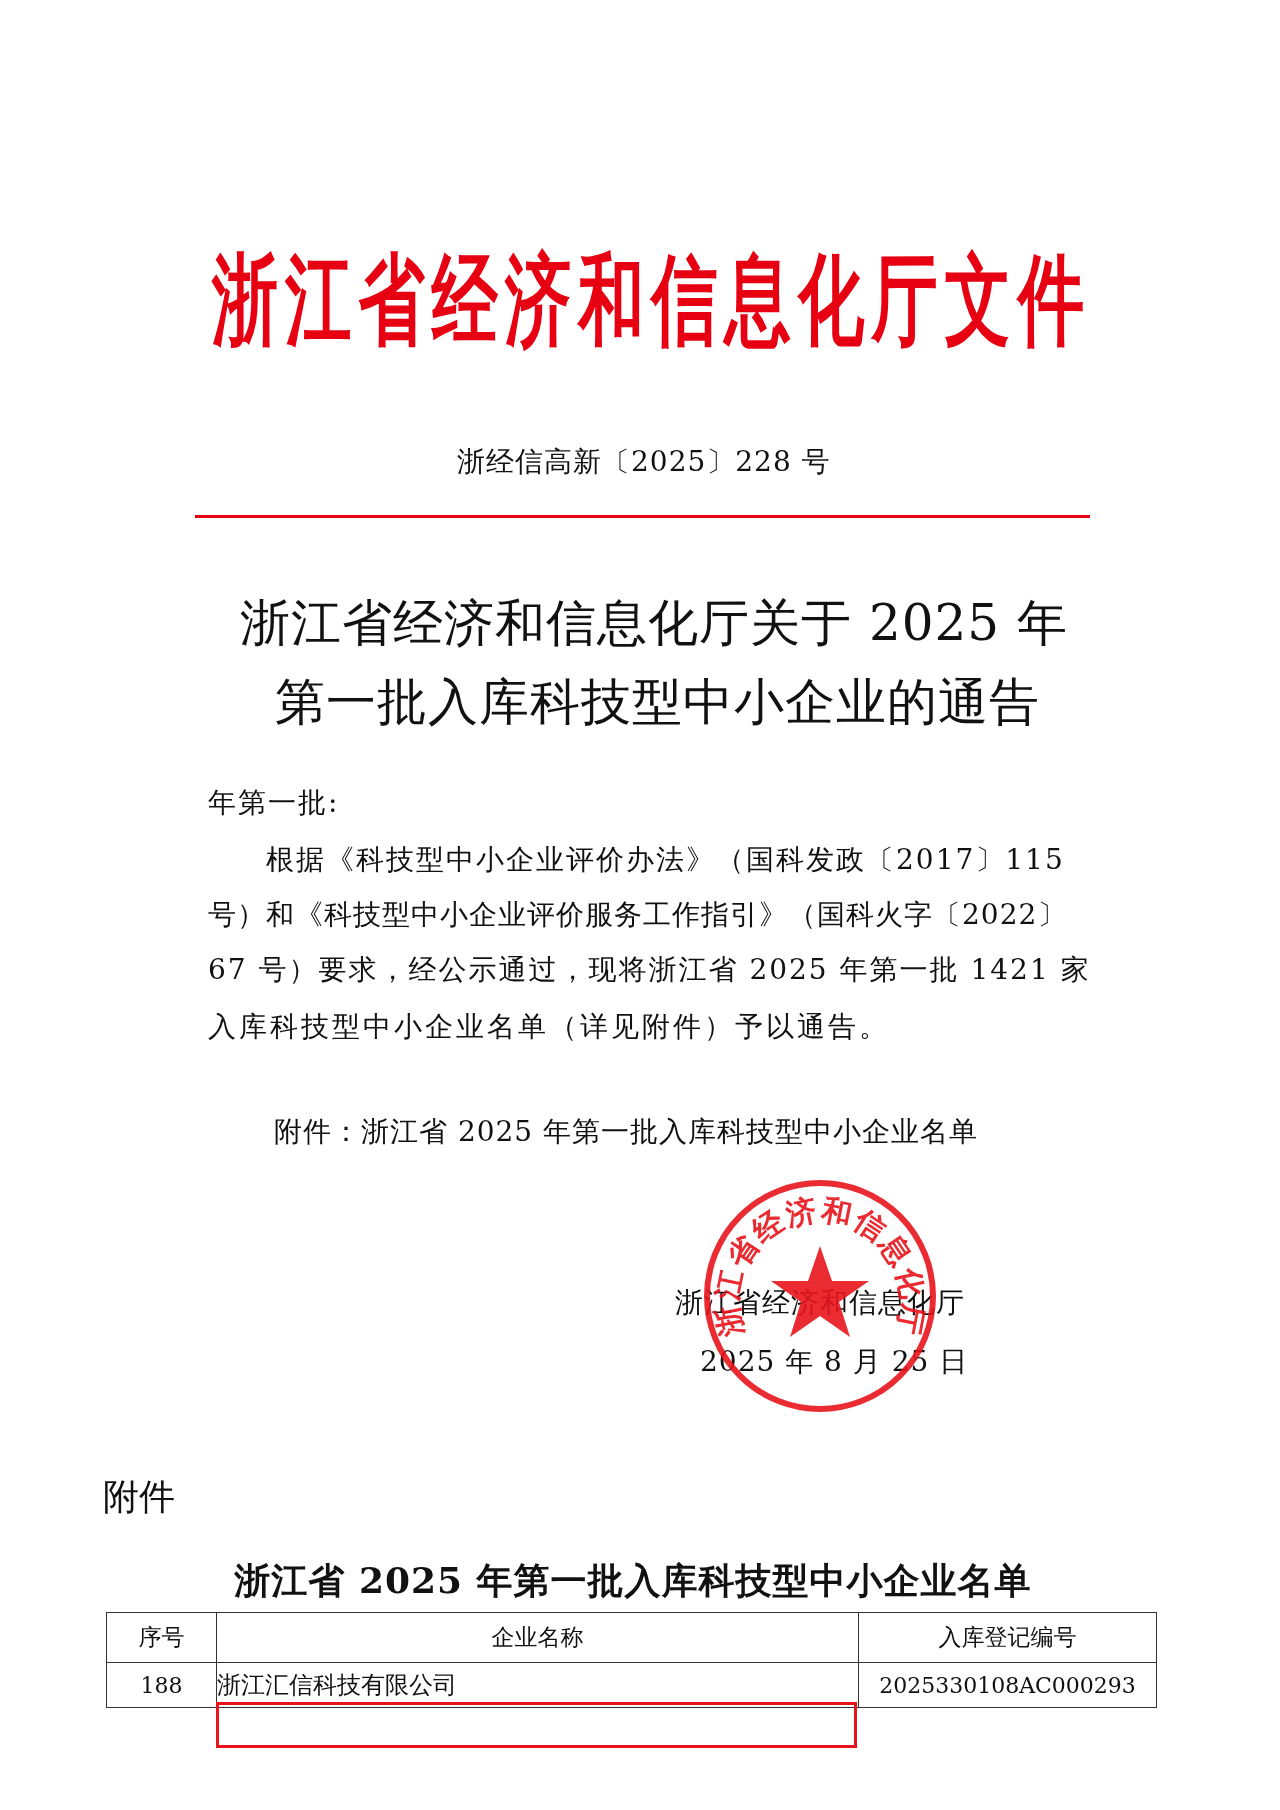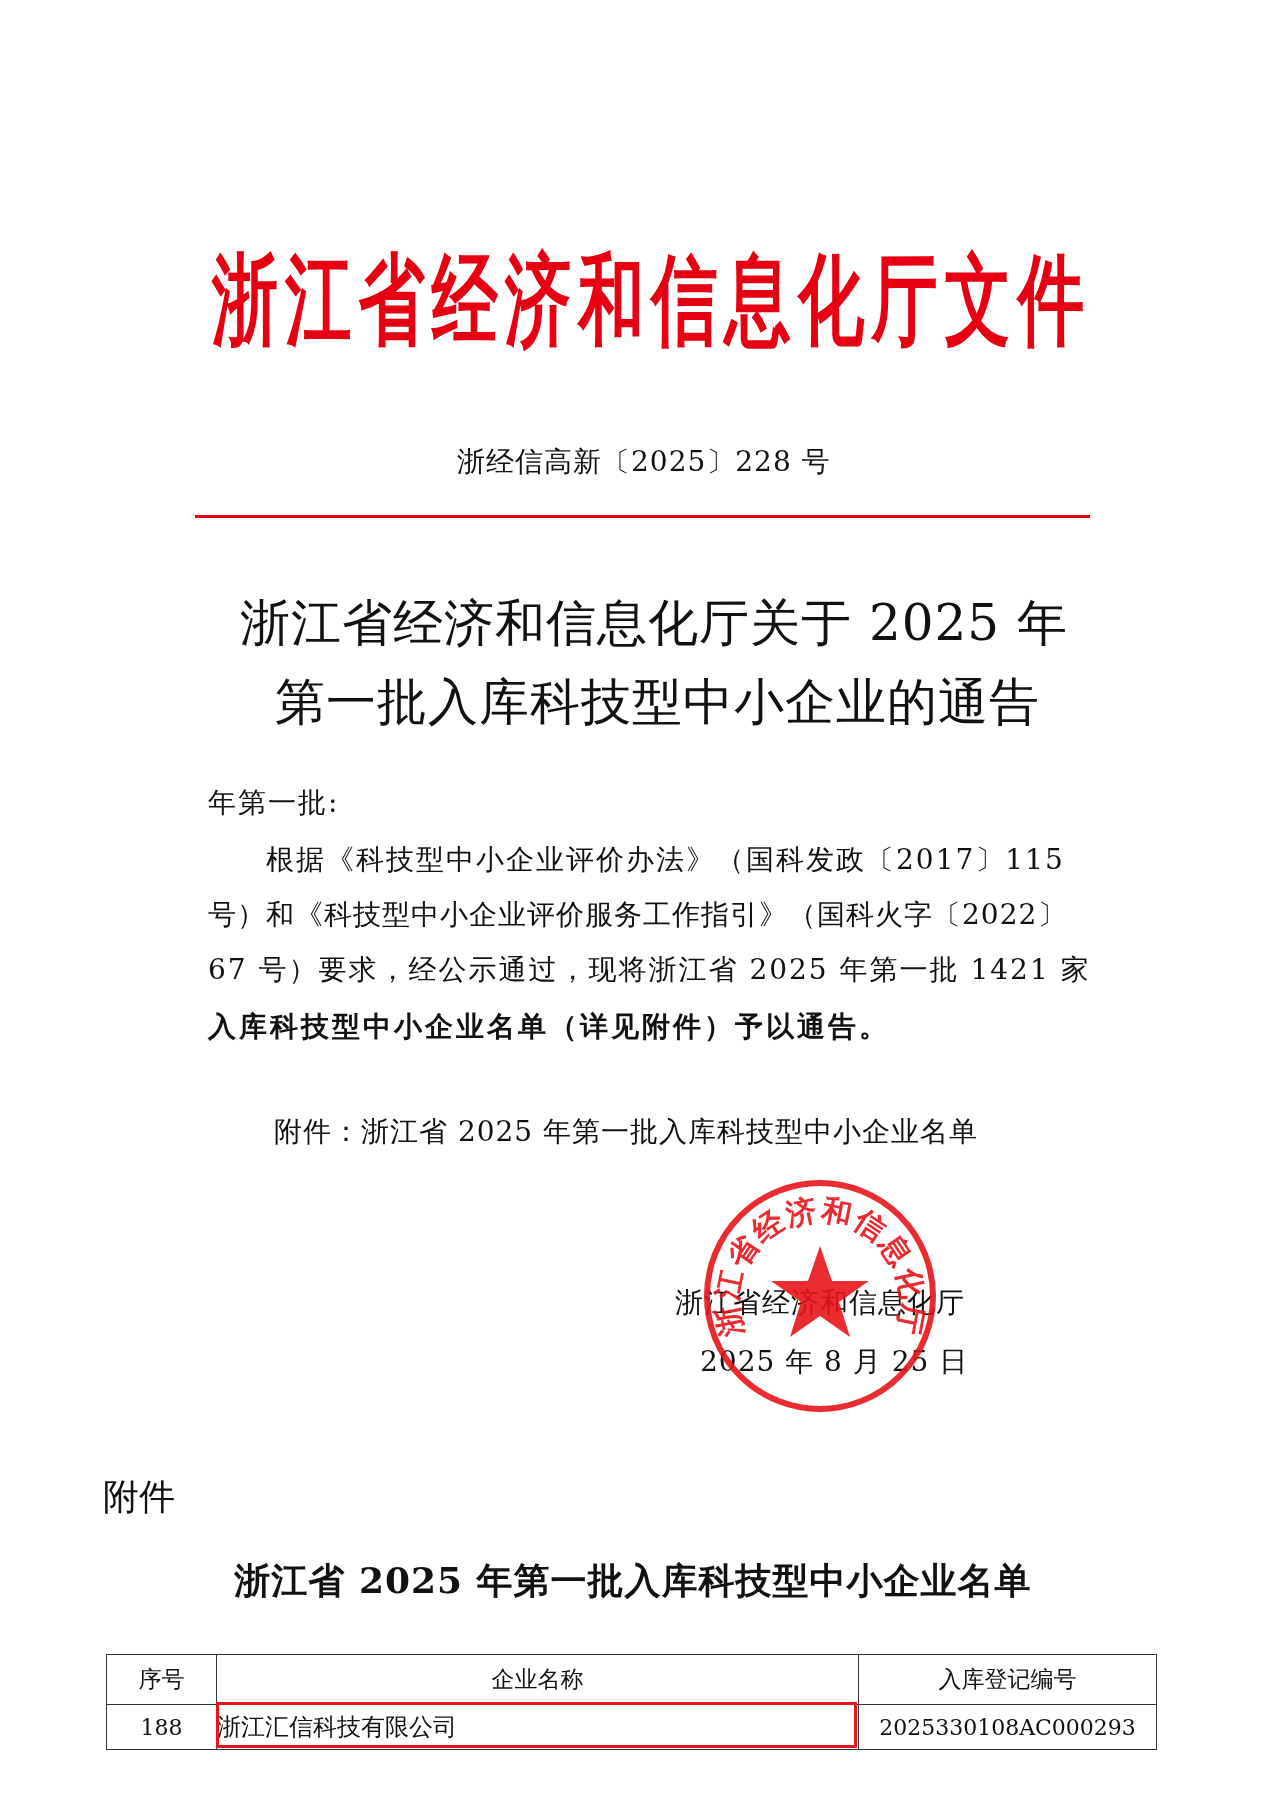--- a/index.html
+++ b/index.html
@@ -25,21 +25,21 @@
   .body-line { left: 208px; font-size: 28px; line-height: 34px; letter-spacing: 2px; }
 
   .signature { left: 667px; top: 1286px; width: 306px; font-size: 28px; line-height: 34px; text-align: center; letter-spacing: 1px; }
   .date { left: 700px; top: 1345px; width: 237px; font-size: 28px; line-height: 34px; text-align: center; letter-spacing: 1px; }
 
   .stamp { left: 702px; top: 1178px; width: 236px; height: 236px; }
 
   .annex-label { left: 103px; top: 1442px; font-family: "DejaVu Sans", sans-serif; font-size: 36px; line-height: 38px; margin-top: 36px; }
   .annex-title { left: 133px; top: 1555px; width: 1000px; text-align: center; font-size: 36px; line-height: 50px; font-weight: bold; letter-spacing: 1px; }
 
-  table.list { position: absolute; left: 106px; top: 1654px; width: 1050px; border-collapse: collapse; table-layout: fixed; }
+  table.list { position: absolute; left: 106px; top: 1612px; width: 1050px; border-collapse: collapse; table-layout: fixed; }
   table.list td, table.list th { border: 1.5px solid #333; padding: 0; text-align: center; overflow: hidden; }
   table.list th { height: 49px; font-family: "DejaVu Sans", sans-serif; font-weight: normal; font-size: 23px; }
   table.list td { height: 44px; font-size: 22px; font-family: "DejaVu Serif", serif; }
   table.list td.name { text-align: left; font-family: "DejaVu Sans", sans-serif; font-size: 24px; position: relative; }
   .highlight { position: absolute; left: 216px; top: 1702px; width: 641px; height: 46px; border: 3px solid #e8141b; box-sizing: border-box; pointer-events: none; }
 </style>
 </head>
 <body>
 
 <div class="abs header-title">
@@ -60,21 +60,21 @@
 <div class="abs doc-number">浙经信高新〔2025〕228 号</div>
 <div class="abs red-rule"></div>
 
 <div class="abs notice-title" style="top:600px;">浙江省经济和信息化厅关于 2025 年</div>
 <div class="abs notice-title" style="top:679px;">第一批入库科技型中小企业的通告</div>
 
 <div class="abs body-line" style="top:786px;">年第一批:</div>
 <div class="abs body-line" style="top:843px; left:266px; width:810px;">根据《科技型中小企业评价办法》（国科发政〔2017〕115</div>
 <div class="abs body-line" style="top:898px; letter-spacing:1px;">号）和《科技型中小企业评价服务工作指引》（国科火字〔2022〕</div>
 <div class="abs body-line" style="top:953px;">67 号）要求，经公示通过，现将浙江省 2025 年第一批 1421 家</div>
-<div class="abs body-line" style="top:1010px; letter-spacing:3px;font-weight:bold;">入库科技型中小企业名单（详见附件）予以通告。</div>
+<div class="abs body-line" style="top:1010px; letter-spacing:3px;">入库科技型中小企业名单（详见附件）予以通告。</div>
 
 <div class="abs body-line" style="top:1115px; left:274px; letter-spacing:1px;">附件：浙江省 2025 年第一批入库科技型中小企业名单</div>
 
 <div class="abs signature">浙江省经济和信息化厅</div>
 <div class="abs date">2025 年 8 月 25 日</div>
 
 <svg class="abs stamp" viewBox="0 0 236 236" xmlns="http://www.w3.org/2000/svg">
   <defs>
     <path id="sealArc" d="M 40 150 A 82 82 0 1 1 196 150" fill="none"></path>
   </defs>

